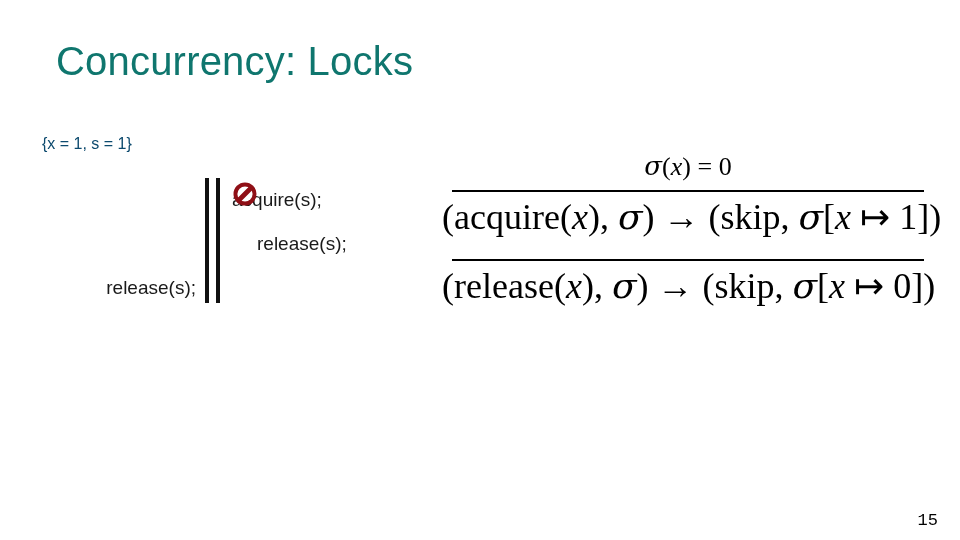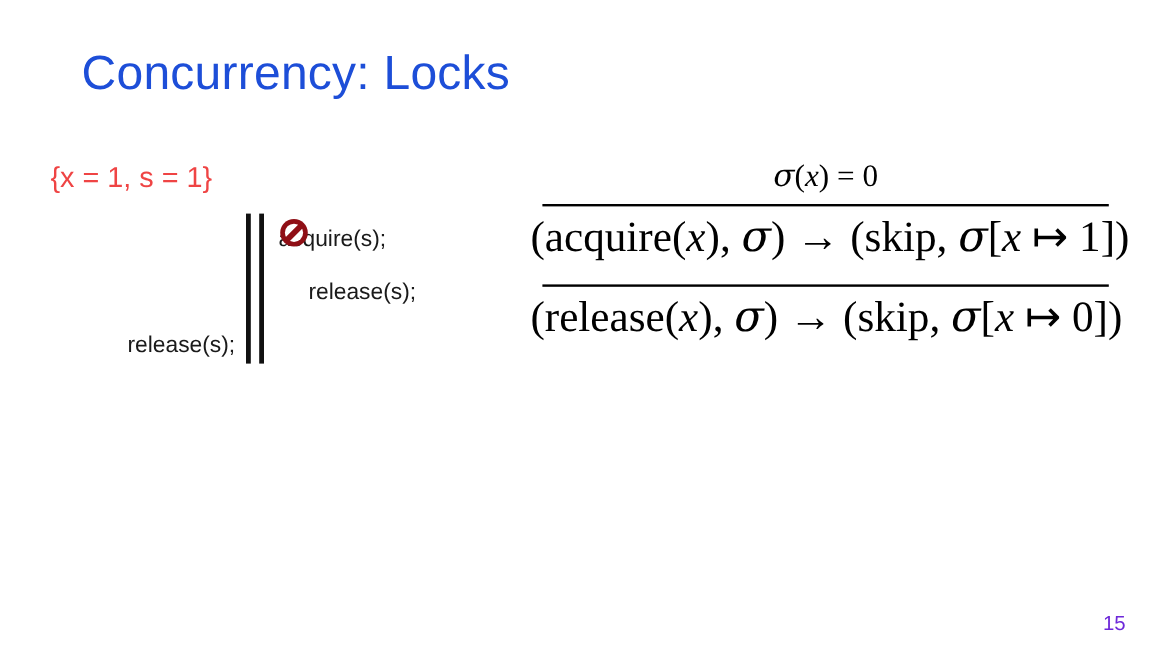--- a/index.html
+++ b/index.html
@@ -18,45 +18,45 @@
   .slide {
     position: absolute;
     inset: 0;
     width: 960px;
     height: 540px;
   }
 
   
   .slide-title {
     position: absolute;
-    left: 68px;
+    left: 56px;
     top: 38px;
     font-size: 40px;
     font-weight: 400;
     letter-spacing: 0.2px;
-    color: #1d4ed8;
+    color: #0f766e;
     white-space: nowrap;
     line-height: 1.15;
   }
 
   
   .program-block {
     position: absolute;
     left: 0;
     top: 128px;
     width: 430px;
     height: 185px;
   }
 
   .state-assertion {
     position: absolute;
     left: 42px;
     top: 7px;
-    font-size: 24px;
-    color: #ef4444;
+    font-size: 16px;
+    color: #0c4a6e;
     white-space: nowrap;
   }
 
   
   .par-bars {
     position: absolute;
     left: 205px;
     top: 50px;
     width: 18px;
     height: 125px;
@@ -115,20 +115,21 @@
   
   .rules {
     position: absolute;
     left: 442px;
     top: 126px;
     width: 500px;
   }
   .rule {
     width: 492px;
     margin-bottom: 16px;
+    margin-top: 19px;
   }
   .rule-premise,
   .rule-conclusion {
     text-align: center;
     color: #000000;
     font-family: "Liberation Serif", serif;
     white-space: nowrap;
   }
   .rule-premise {
     font-size: 26px;
@@ -147,22 +148,22 @@
   .mvar  { font-style: italic; }
   .mop   { font-style: normal; }
   .msig  { font-style: italic; font-family: "DejaVu Serif", serif; }
 
   
   .page-number {
     position: absolute;
     right: 22px;
     bottom: 10px;
     font-size: 17px;
-    color: #6d28d9;
-    font-family: Liberation Sans, sans-serif;
+    color: #000000;
+    font-family: Liberation Mono, monospace;
   }
 </style>
 </head>
 <body>
 
 <div class="slide">
 
   <div class="slide-title">Concurrency: Locks</div>
 
   <div class="program-block">

